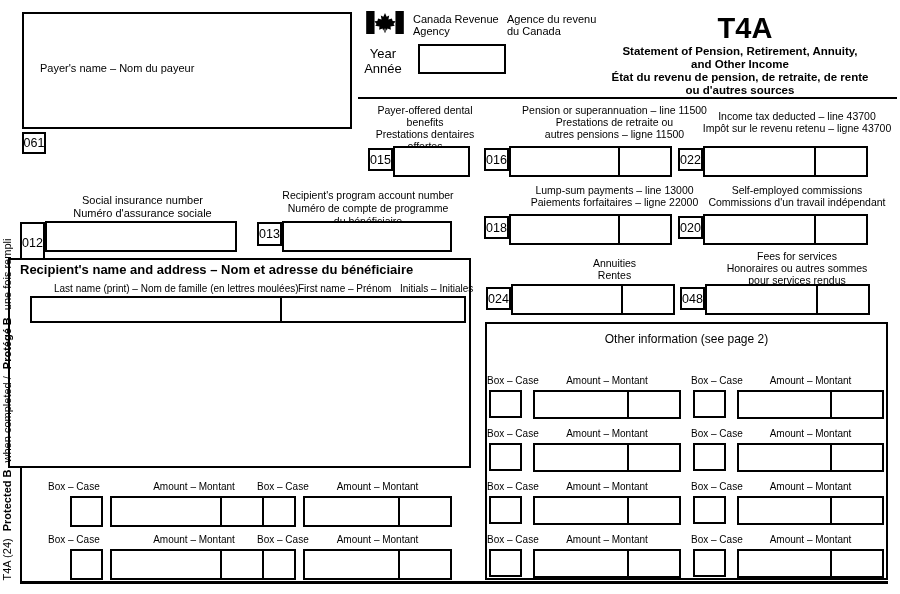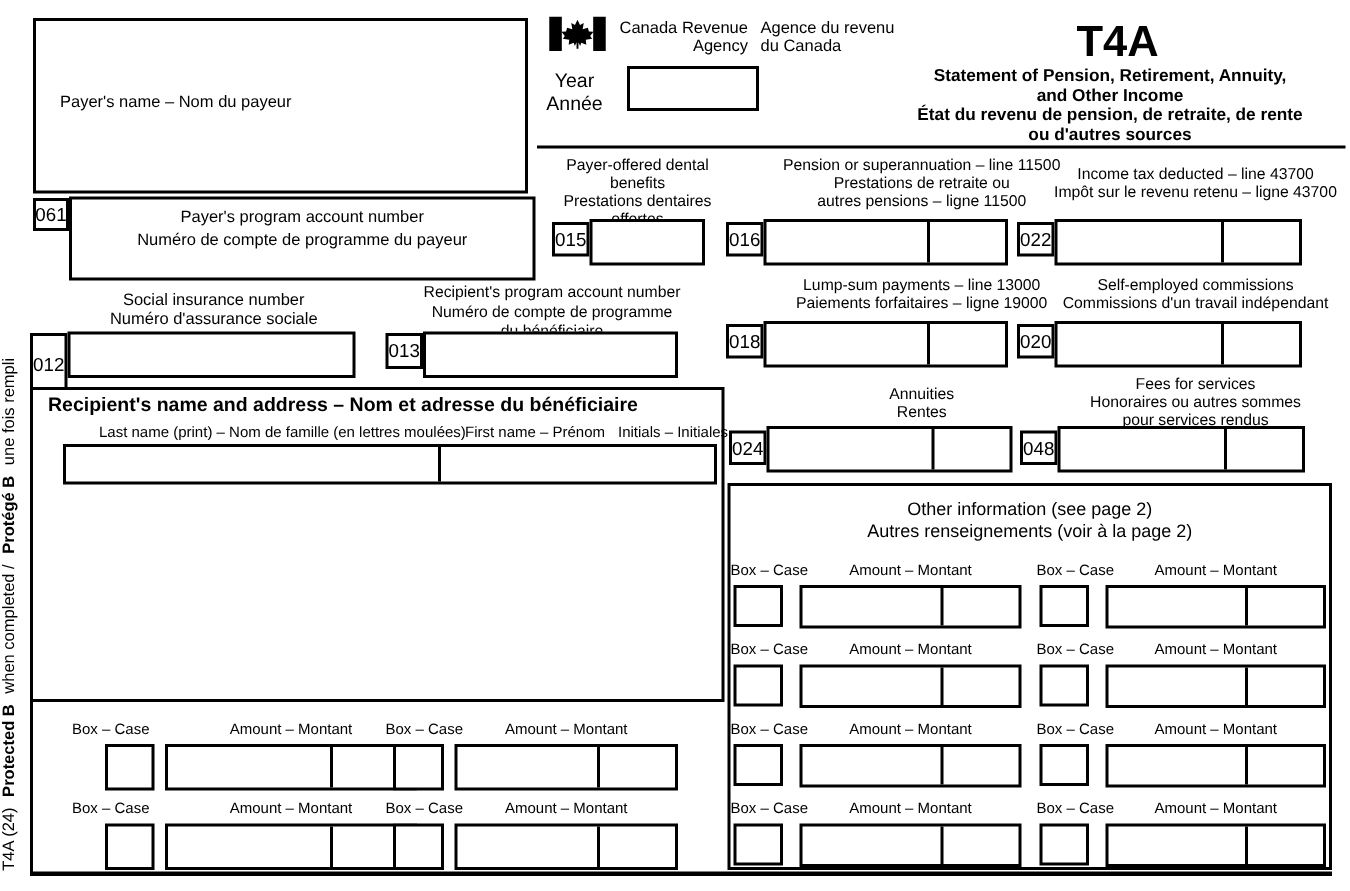--- a/index.html
+++ b/index.html
@@ -32,21 +32,21 @@
     <div class="field"></div>
   </div>
 
   <div class="abs" style="left:366px;top:11px;">
     <svg width="38" height="23" viewBox="0 0 36 22">
       <rect x="0" y="0" width="8" height="22" fill="#000"></rect>
       <rect x="28" y="0" width="8" height="22" fill="#000"></rect>
       <path fill="#000" d="M18 2 L19.6 5.4 L22 4.2 L21.3 8.2 L24.6 7.2 L25.3 9.6 L28.2 9.8 L26.1 12.4 L27.3 14.2 L23.3 14.9 L23.6 18 L20.4 16.7 L19.7 18.8 L18.6 16.4 L18.6 20.5 L17.4 20.5 L17.4 16.4 L16.3 18.8 L15.6 16.7 L12.4 18 L12.7 14.9 L8.7 14.2 L9.9 12.4 L7.8 9.8 L10.7 9.6 L11.4 7.2 L14.7 8.2 L14 4.2 L16.4 5.4 Z"></path>
     </svg>
   </div>
-  <div class="lbl-l" style="left:413px;top:13px;font-size:11px;line-height:12px;text-align:right;">
+  <div class="lbl-l" style="left:413px;top:13px;font-size:11px;line-height:12px;">
     <div>Canada Revenue</div>
     <div>Agency</div>
   </div>
   <div class="lbl-l" style="left:507px;top:13px;font-size:11px;line-height:12px;">
     <div>Agence du revenu</div>
     <div>du Canada</div>
   </div>
 
   <div class="lbl" style="left:356px;top:46px;width:54px;font-size:13px;line-height:15px;">
     <div>Year</div>
@@ -59,48 +59,41 @@
   <div class="abs ctr b" style="left:600px;top:12px;width:290px;font-size:29px;">T4A</div>
   <div class="abs ctr b" style="left:583px;top:45px;width:314px;font-size:11.5px;line-height:13px;">
     <div>Statement of Pension, Retirement, Annuity,</div>
     <div>and Other Income</div>
     <div>État du revenu de pension, de retraite, de rente</div>
     <div>ou d'autres sources</div>
   </div>
   <div class="line-h" style="left:358px;top:97px;width:539px;"></div>
 
   <div class="code" style="left:22px;top:132px;width:24px;height:22px;">061</div>
-  <div class="box" style="left:46px;top:131px;width:311px;height:56px;">
-    <div class="lbl" style="left:0;top:5px;width:100%;font-size:11px;line-height:15px;">
-      <div>Payer's program account number</div>
-      <div>Numéro de compte de programme du payeur</div>
-    </div>
-    <div class="field"></div>
-  </div>
 
   <div class="lbl" style="left:55px;top:194px;width:175px;font-size:11px;line-height:13px;">
     <div>Social insurance number</div>
     <div>Numéro d'assurance sociale</div>
   </div>
   <div class="code" style="left:20px;top:222px;width:25px;height:41px;">012</div>
   <div class="box" style="left:45px;top:221px;width:192px;height:31px;">
     <div class="field"></div>
   </div>
 
   <div class="lbl" style="left:268px;top:189px;width:200px;font-size:10.5px;line-height:13px;">
     <div>Recipient's program account number</div>
     <div>Numéro de compte de programme</div>
     <div>du bénéficiaire</div>
   </div>
   <div class="code" style="left:257px;top:222px;width:25px;height:24px;">013</div>
   <div class="box" style="left:282px;top:221px;width:170px;height:31px;">
     <div class="field"></div>
   </div>
 
-  <div class="box thick" style="left:20px;top:258px;width:463px;height:210px;">
+  <div class="box thick" style="left:8px;top:258px;width:463px;height:210px;">
     <div class="lbl-l b" style="left:10px;top:4px;font-size:13px;">Recipient's name and address – Nom et adresse du bénéficiaire</div>
     <div class="lbl-l" style="left:44px;top:23px;">Last name (print) – Nom de famille (en lettres moulées)</div>
     <div class="lbl-l" style="left:288px;top:23px;">First name – Prénom</div>
     <div class="lbl-l" style="left:390px;top:23px;text-align:center;">Initials – Initiales</div>
     <div class="box" style="left:20px;top:36px;width:436px;height:27px;">
       <div class="abs" style="left:0;top:0;width:250px;height:100%;border-right:2px solid #000;box-sizing:border-box;"></div>
       <div class="abs" style="left:250px;top:0;right:0;height:100%;"></div>
     </div>
     <div class="abs" style="left:4px;top:68px;right:4px;bottom:4px;"></div>
   </div>
@@ -131,21 +124,21 @@
     <div>Impôt sur le revenu retenu – ligne 43700</div>
   </div>
   <div class="code" style="left:678px;top:148px;width:25px;height:23px;text-align:right;">022</div>
   <div class="box" style="left:703px;top:146px;width:165px;height:31px;">
     <div class="cents"></div>
     <div class="field"></div>
   </div>
 
   <div class="lbl" style="left:512px;top:184px;width:205px;">
     <div>Lump-sum payments – line 13000</div>
-    <div>Paiements forfaitaires – ligne 19000</div>
+    <div>Paiements forfaitaires – ligne 22000</div>
   </div>
   <div class="code" style="left:484px;top:216px;width:25px;height:23px;">018</div>
   <div class="box" style="left:509px;top:214px;width:163px;height:31px;">
     <div class="cents"></div>
     <div class="field"></div>
   </div>
 
   <div class="lbl" style="left:692px;top:184px;width:210px;">
     <div>Self-employed commissions</div>
     <div>Commissions d'un travail indépendant</div>
@@ -173,21 +166,20 @@
   </div>
   <div class="code" style="left:680px;top:287px;width:25px;height:23px;">048</div>
   <div class="box" style="left:705px;top:284px;width:165px;height:31px;">
     <div class="cents"></div>
     <div class="field"></div>
   </div>
 
   <div class="box thick" style="left:485px;top:322px;width:403px;height:258px;">
     <div class="lbl" style="left:0;top:8px;width:100%;font-size:12px;line-height:15px;">
       <div>Other information (see page 2)</div>
-      <div>Autres renseignements (voir à la page 2)</div>
     </div>
   </div>
 
   <div class="lbl-l" style="left:487px;top:375px;">Box – Case</div>
   <div class="box" style="left:489px;top:390px;width:33px;height:28px;"></div>
   <div class="lbl" style="left:533px;top:375px;width:148px;font-size:10px;">Amount – Montant</div>
   <div class="box" style="left:533px;top:390px;width:148px;height:29px;">
     <div class="cents"></div>
     <div class="field"></div>
   </div>

